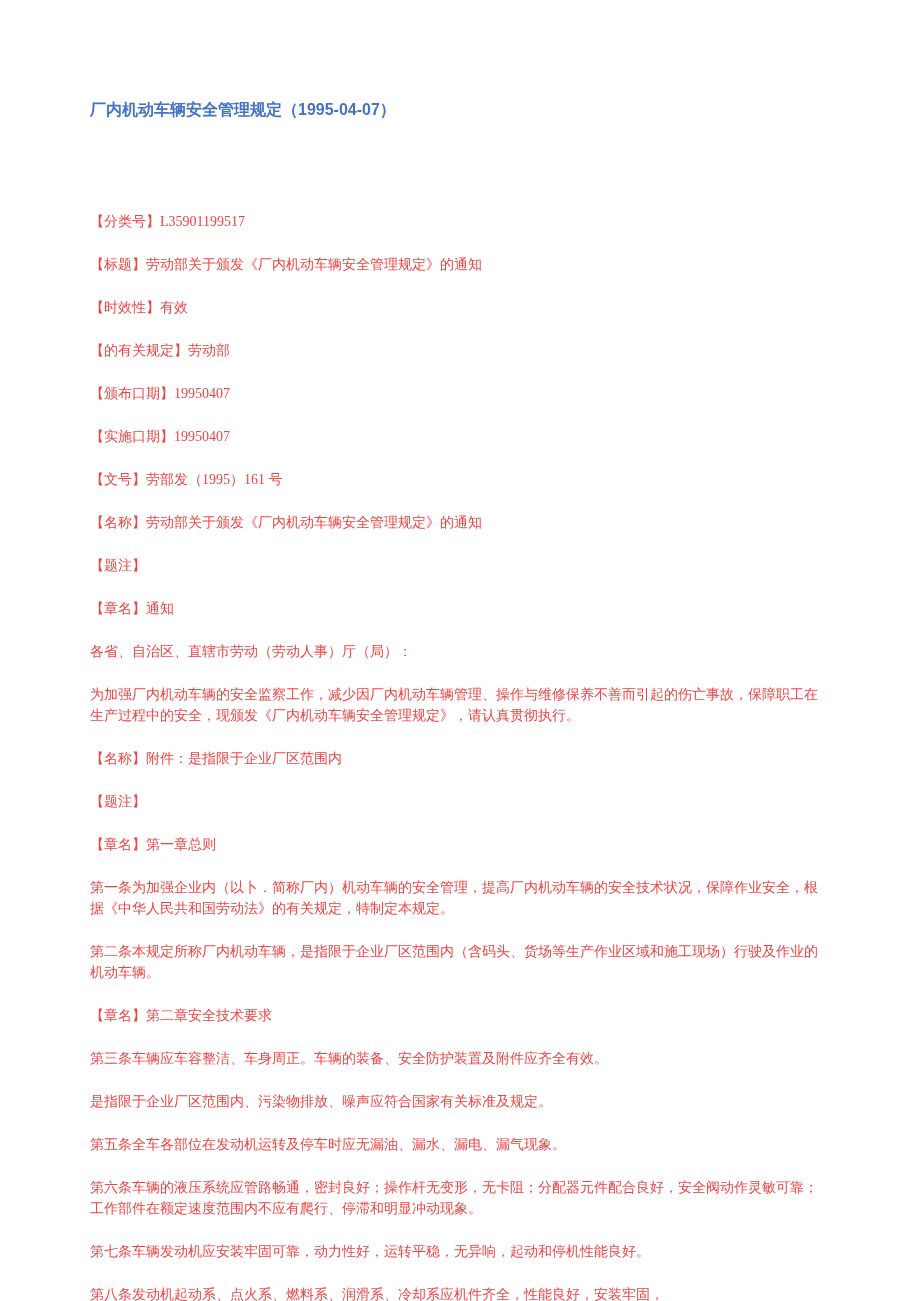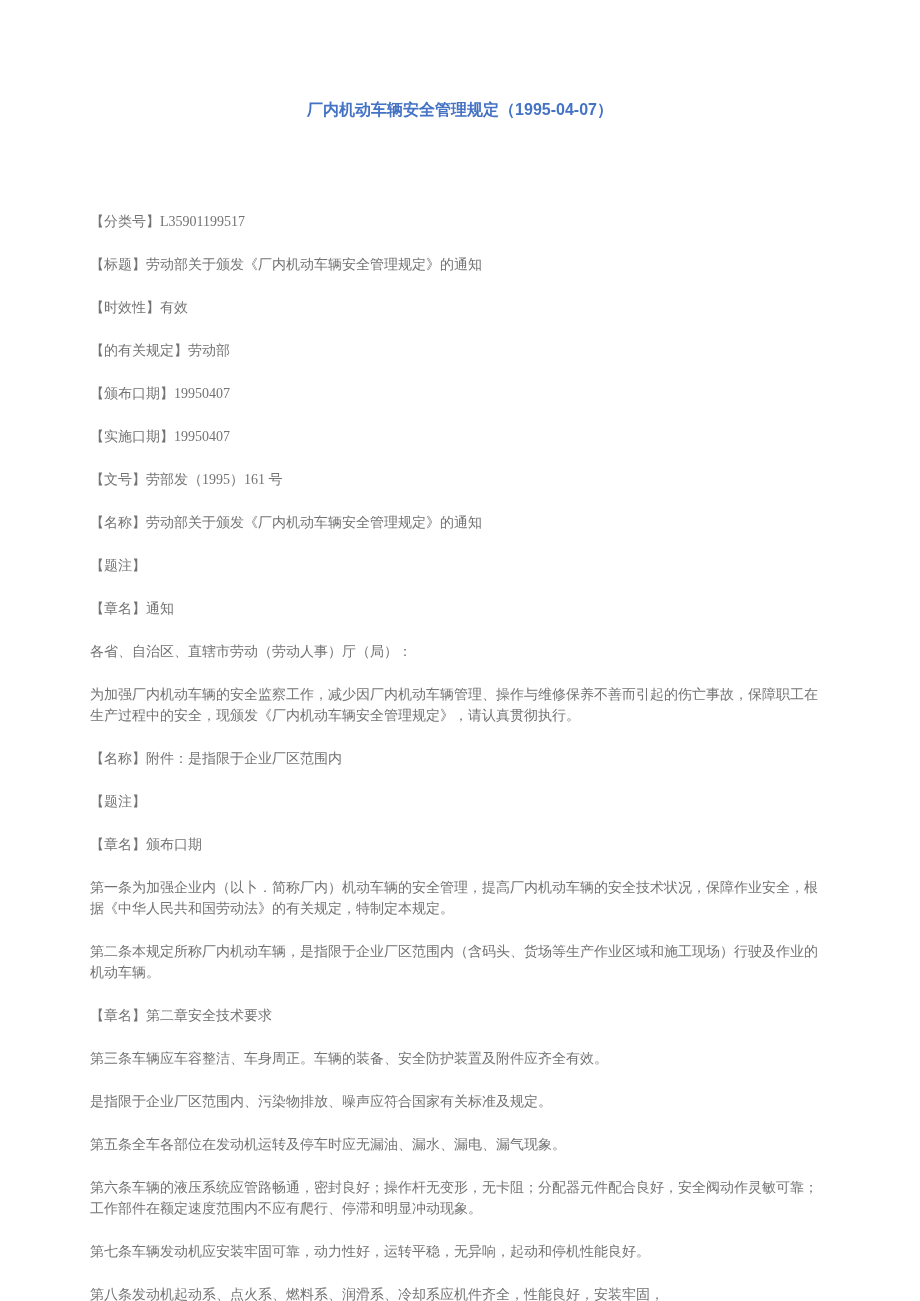--- a/index.html
+++ b/index.html
@@ -7,29 +7,29 @@
       padding: 0;
       box-sizing: border-box;
     }
     body {
       background: #ffffff;
       font-family: "SimSun", "宋体", serif;
       width: 920px;
       padding: 100px 90px 60px 90px;
     }
     .title {
-      text-align: center;
+      text-align: left;
       color: #4472c4;
       font-size: 16px;
       margin-bottom: 90px;
       font-family: "Microsoft YaHei", sans-serif;
     }
     .para {
       font-size: 14px;
-      color: #737373;
+      color: #ef4444;
       line-height: 1.5;
       margin-bottom: 22px;
       font-family: "SimSun", "宋体", serif;
     }
   </style>
 </head>
 <body>
 
 <h1 class="title">厂内机动车辆安全管理规定（1995-04-07）</h1>
 
@@ -40,21 +40,21 @@
 <p class="para">【颁布口期】19950407</p>
 <p class="para">【实施口期】19950407</p>
 <p class="para">【文号】劳部发（1995）161 号</p>
 <p class="para">【名称】劳动部关于颁发《厂内机动车辆安全管理规定》的通知</p>
 <p class="para">【题注】</p>
 <p class="para">【章名】通知</p>
 <p class="para">各省、自治区、直辖市劳动（劳动人事）厅（局）：</p>
 <p class="para">为加强厂内机动车辆的安全监察工作，减少因厂内机动车辆管理、操作与维修保养不善而引起的伤亡事故，保障职工在生产过程中的安全，现颁发《厂内机动车辆安全管理规定》，请认真贯彻执行。</p>
 <p class="para">【名称】附件：是指限于企业厂区范围内</p>
 <p class="para">【题注】</p>
-<p class="para">【章名】颁布口期</p>
+<p class="para">【章名】第一章总则</p>
 <p class="para">第一条为加强企业内（以卜．简称厂内）机动车辆的安全管理，提高厂内机动车辆的安全技术状况，保障作业安全，根据《中华人民共和国劳动法》的有关规定，特制定本规定。</p>
 <p class="para">第二条本规定所称厂内机动车辆，是指限于企业厂区范围内（含码头、货场等生产作业区域和施工现场）行驶及作业的机动车辆。</p>
 <p class="para">【章名】第二章安全技术要求</p>
 <p class="para">第三条车辆应车容整洁、车身周正。车辆的装备、安全防护装置及附件应齐全有效。</p>
 <p class="para">是指限于企业厂区范围内、污染物排放、噪声应符合国家有关标准及规定。</p>
 <p class="para">第五条全车各部位在发动机运转及停车时应无漏油、漏水、漏电、漏气现象。</p>
 <p class="para">第六条车辆的液压系统应管路畅通，密封良好；操作杆无变形，无卡阻；分配器元件配合良好，安全阀动作灵敏可靠；工作部件在额定速度范围内不应有爬行、停滞和明显冲动现象。</p>
 <p class="para">第七条车辆发动机应安装牢固可靠，动力性好，运转平稳，无异响，起动和停机性能良好。</p>
 <p class="para">第八条发动机起动系、点火系、燃料系、润滑系、冷却系应机件齐全，性能良好，安装牢固，</p>
 

